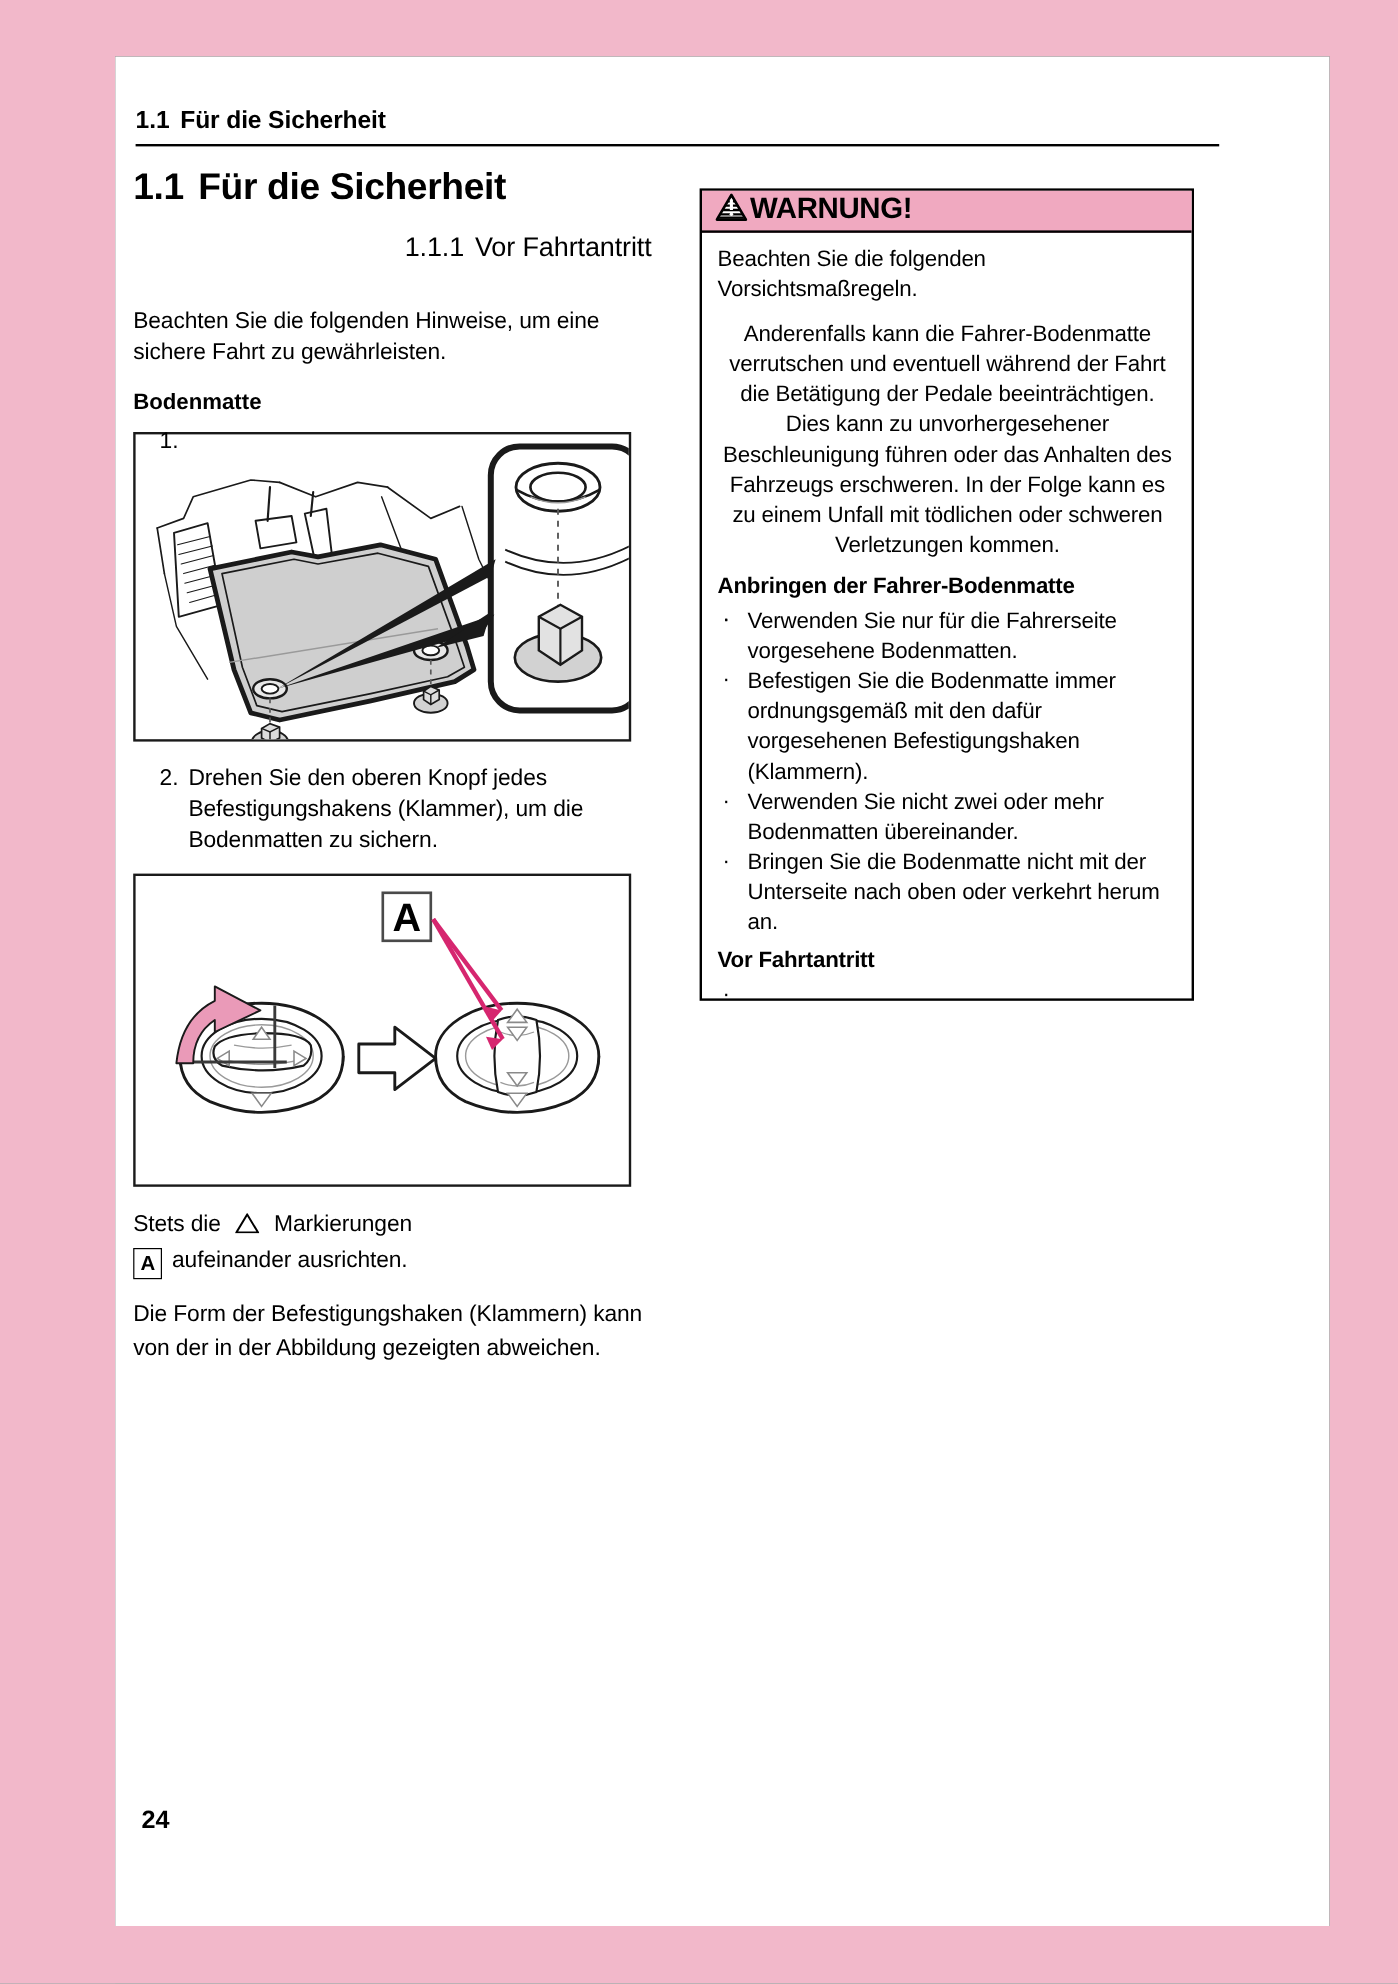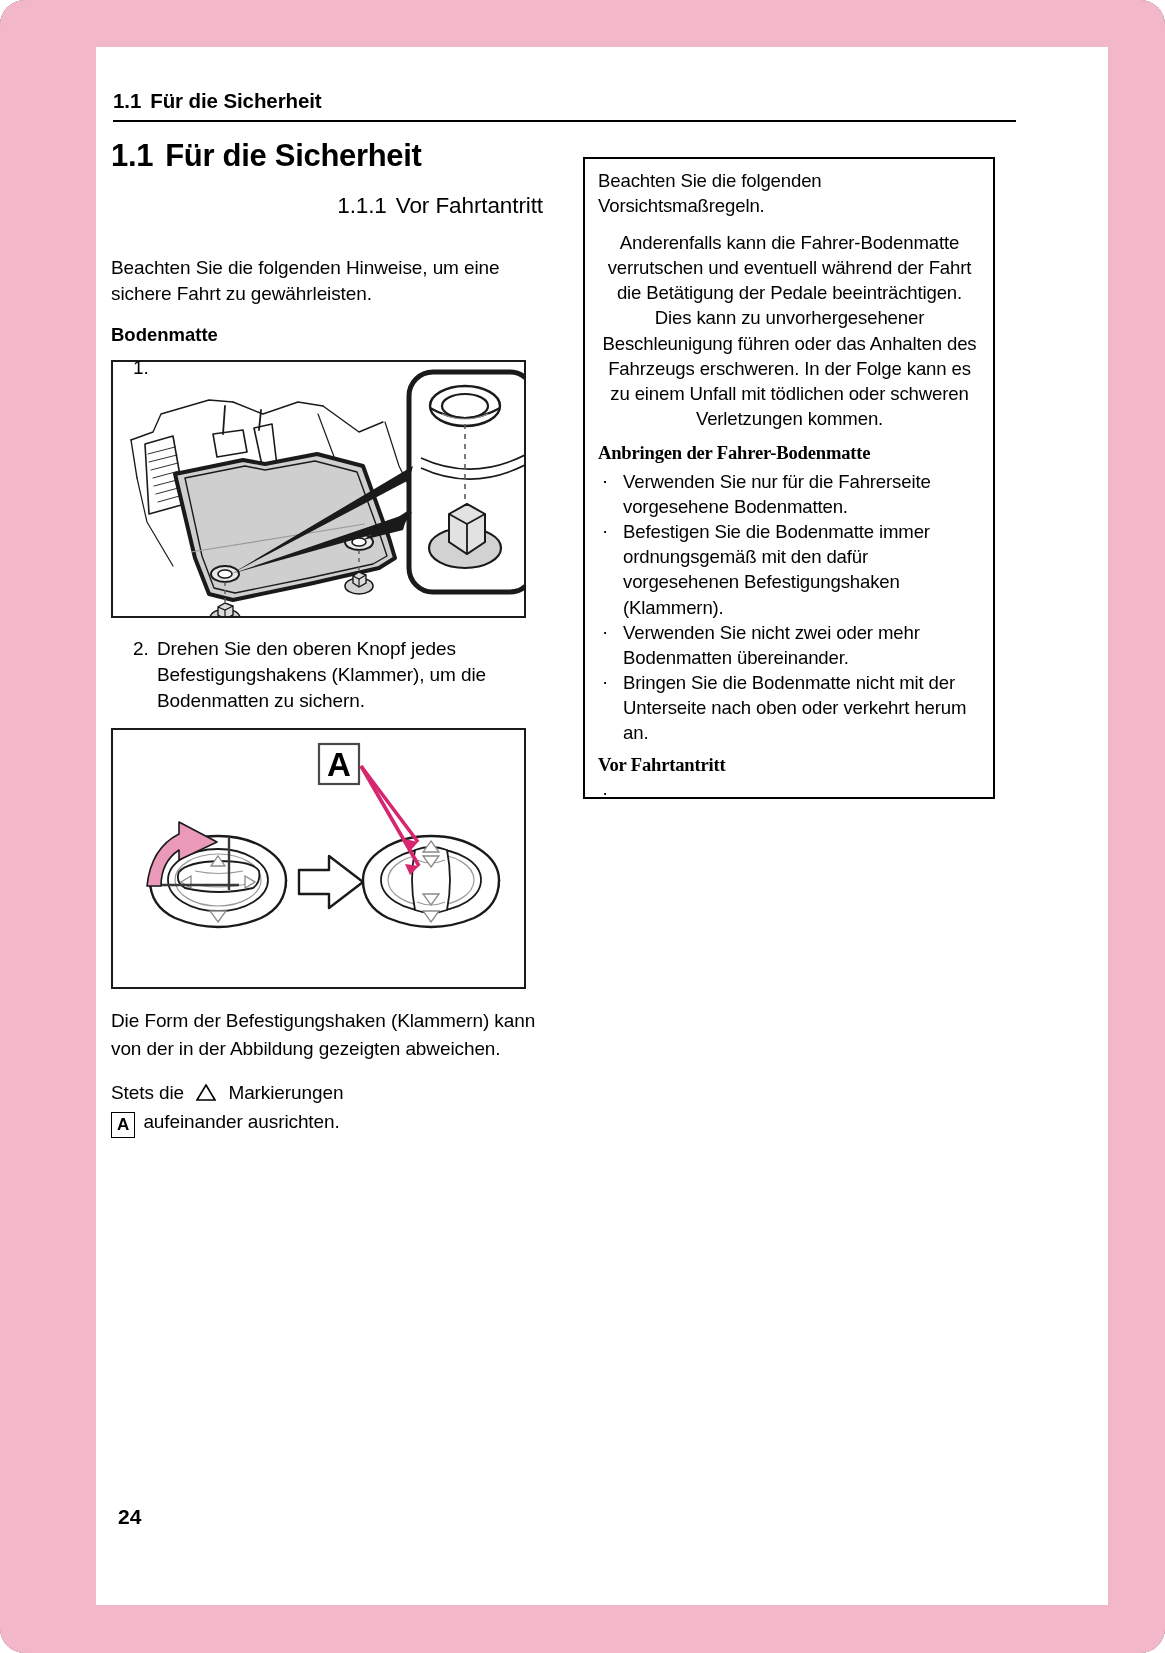--- a/index.html
+++ b/index.html
@@ -9,21 +9,20 @@
   }
   body {
     font-family: "Liberation Sans", sans-serif;
   }
   .page {
     position: relative;
     width: 1165px;
     height: 1653px;
     background: #000000;
     overflow: hidden;
-    border-radius: 25px;
   }
   
   .bleed-left {
     position: absolute;
     left: 0; top: 0;
     width: 96px; height: 1653px;
     background: #f2b8ca;
   }
   .bleed-top {
     position: absolute;
@@ -204,21 +203,20 @@
     line-height: 1.35;
     letter-spacing: -0.15px;
   }
   .warning-body p.lead2 { margin-bottom: 10px; text-align: center; }
   .warning-body h4 {
     margin: 0 0 4px 0;
     font-size: 18.6px;
     font-weight: bold;
     line-height: 1.3;
     letter-spacing: -0.2px;
-    font-family: Liberation Serif, serif;
   }
   ul.bullets {
     margin: 0 0 8px 0;
     padding: 0;
     list-style: none;
   }
   ul.bullets li {
     position: relative;
     padding-left: 25px;
     margin-bottom: 0px;
@@ -407,39 +405,56 @@
           <g>
             <rect x="206" y="14" width="40" height="40" fill="#ffffff" stroke="#4a4a4a" stroke-width="2.2"></rect>
             <text x="226" y="46" font-family="'Liberation Sans', sans-serif" font-size="33" font-weight="bold" text-anchor="middle" fill="#000">A</text>
             <path d="M248 36 L305 112" stroke="#d6266f" stroke-width="3.6" fill="none"></path>
             <path d="M305 112 l-13 -3 l6 11 z" fill="#d6266f"></path>
             <path d="M248 36 L306 136" stroke="#d6266f" stroke-width="3.6" fill="none"></path>
             <path d="M306 136 l-14 -2 l5 11 z" fill="#d6266f"></path>
           </g>
         </svg>
       </div>
-
-      <p class="note-line">Die Form der Befestigungshaken (Klammern) kann von der in der Abbildung gezeigten abweichen.</p>
 
       <p class="note-line">
         <span>Stets die</span>
         <span class="inline-tri">
           <svg width="20" height="17" viewBox="0 0 20 17">
               <path d="M10 1 L19 16 L1 16 Z" fill="none" stroke="#000" stroke-width="1.6"></path>
             </svg>
         </span>
         <span>Markierungen</span><br>
         <span class="box-a">A</span>
         <span>aufeinander ausrichten.</span>
       </p>
+
+      <p class="note-line">Die Form der Befestigungshaken (Klammern) kann von der in der Abbildung gezeigten abweichen.</p>
     </div>
 
     <div class="col-right">
       <div class="warning-box">
 
+        <div class="warning-head">
+          <span>
+            <svg width="27" height="24" viewBox="0 0 27 24">
+              <path d="M13.5 1.5 L25.6 22 L1.4 22 Z" fill="#ffffff" stroke="#000" stroke-width="2.2" stroke-linejoin="round"></path>
+              <g stroke="#000" stroke-width="1.9">
+                <path d="M6.6 14 H20.4"></path>
+                <path d="M8.6 10.4 H18.4"></path>
+                <path d="M10.5 6.9 H16.5"></path>
+                <path d="M4.6 17.6 H22.4"></path>
+                <path d="M3.2 20.3 H23.8"></path>
+              </g>
+              <path d="M13.5 5.5 L13.5 14" stroke="#fff" stroke-width="2.6"></path>
+              <circle cx="13.5" cy="17.6" r="1.5" fill="#fff"></circle>
+            </svg>
+          </span>
+          <span class="title">WARNUNG!</span>
+        </div>
 
         <div class="warning-body">
           <p>Beachten Sie die folgenden Vorsichtsmaßregeln.</p>
           <p class="lead2">Anderenfalls kann die Fahrer-Bodenmatte verrutschen und eventuell während der Fahrt die Betätigung der Pedale beeinträchtigen. Dies kann zu unvorhergesehener Beschleunigung führen oder das Anhalten des Fahrzeugs erschweren. In der Folge kann es zu einem Unfall mit tödlichen oder schweren Verletzungen kommen.</p>
 
           <h4>Anbringen der Fahrer-Bodenmatte</h4>
           <ul class="bullets">
             <li><span class="dot">·</span></li>
             <li><span class="dot">·</span><span>Verwenden Sie nur für die Fahrerseite vorgesehene Bodenmatten.</span></li>
             <li><span class="dot">·</span><span>Befestigen Sie die Bodenmatte immer ordnungsgemäß mit den dafür vorgesehenen Befestigungshaken (Klammern).</span></li>

